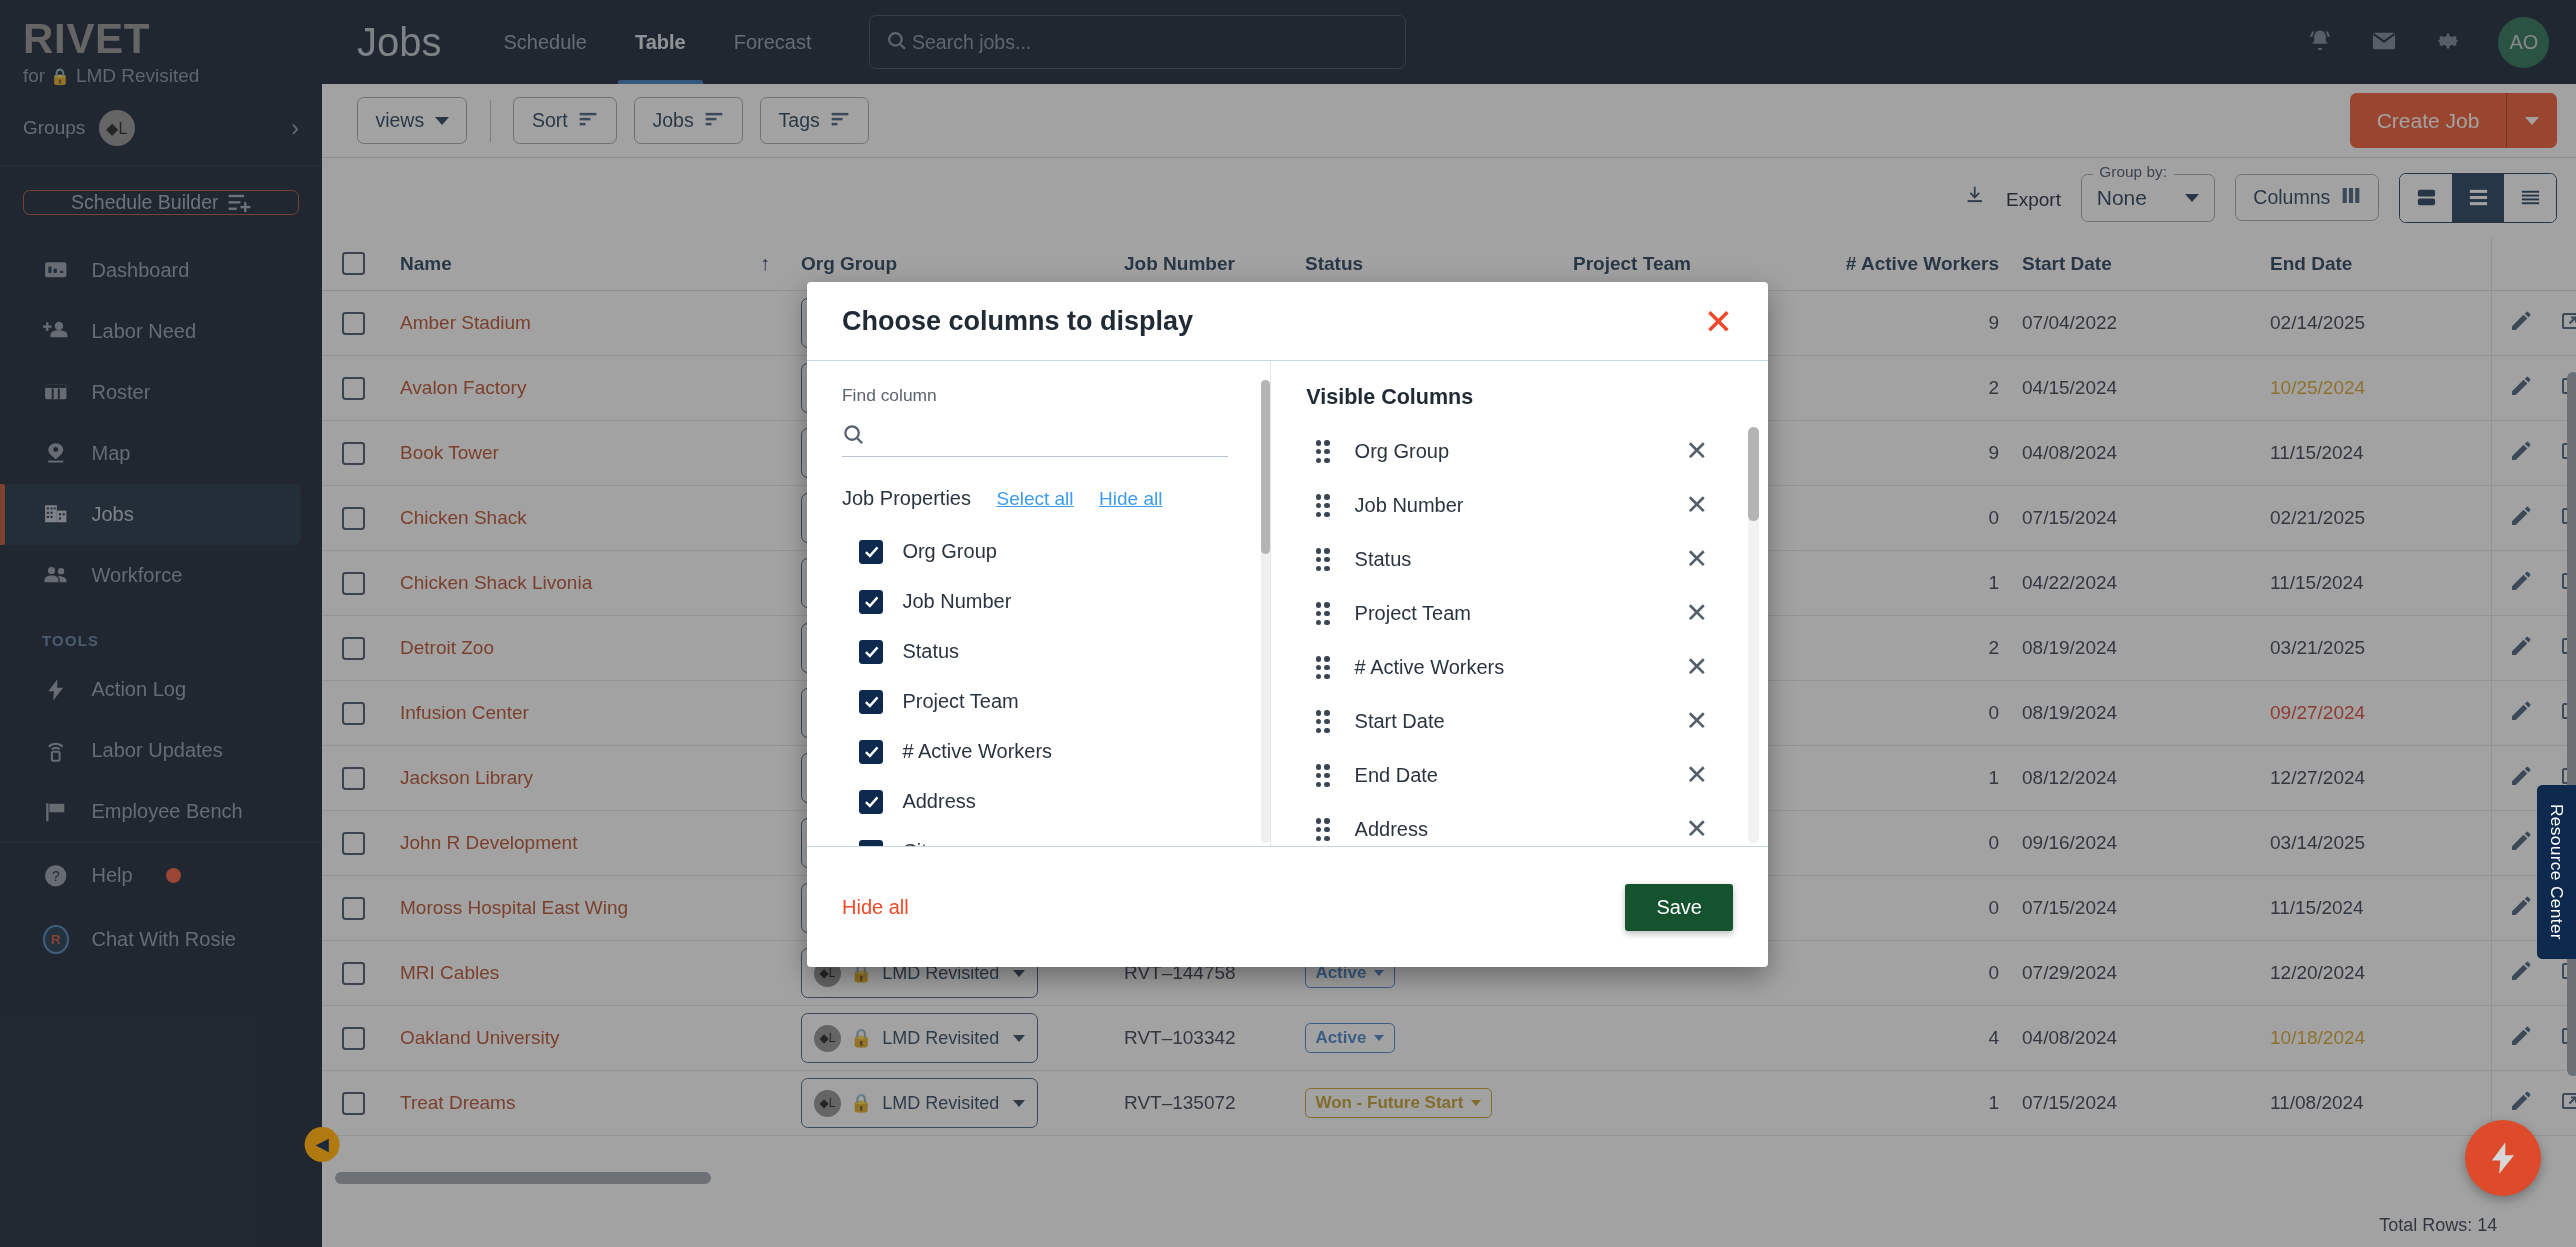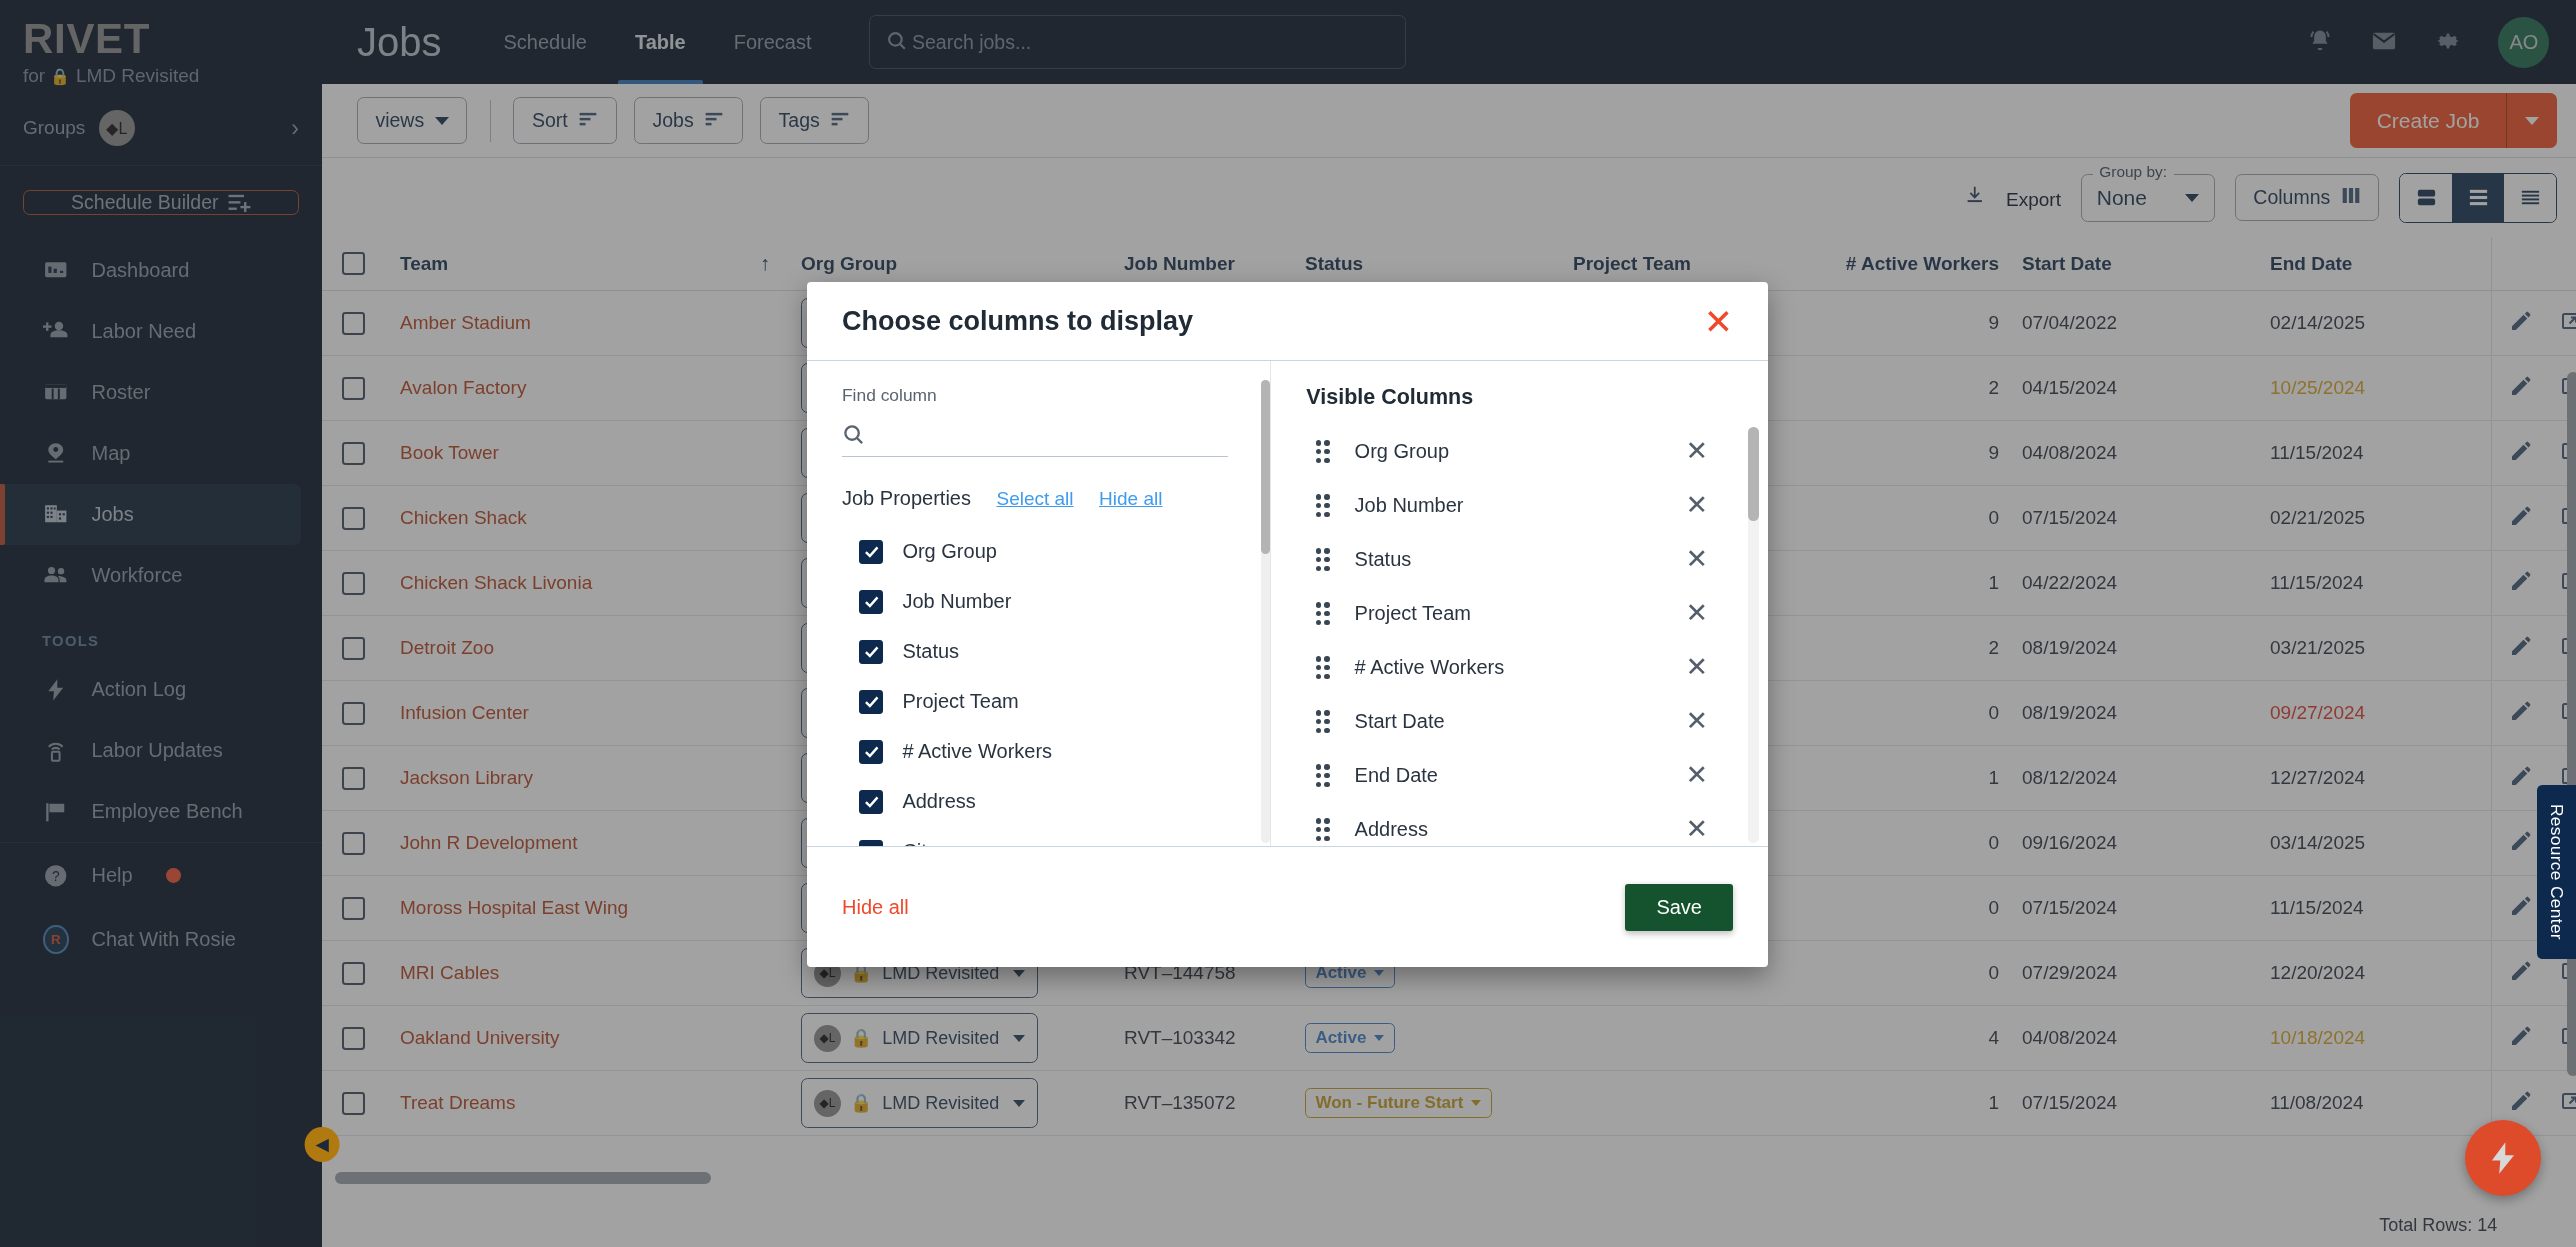--- a/index.html
+++ b/index.html
@@ -616,21 +616,21 @@
             </div>
         </div>
       </div>
 
       <div class="tbl">
         <div class="tbl-head">
           <div class="c-check">
               <span class="cb"></span>
             </div>
           <div class="c-name hdr">
-            <span>Team</span>
+            <span>Name</span>
             <span class="sort-arrow">↑</span>
           </div>
           <div class="c-org">Org Group</div>
           <div class="c-jobnum">Job Number</div>
           <div class="c-status">Status</div>
           <div class="c-team">Project Team</div>
           <div class="c-workers"># Active Workers</div>
           <div class="c-start">Start Date</div>
           <div class="c-end">End Date</div>
           <div class="c-actions"></div>

